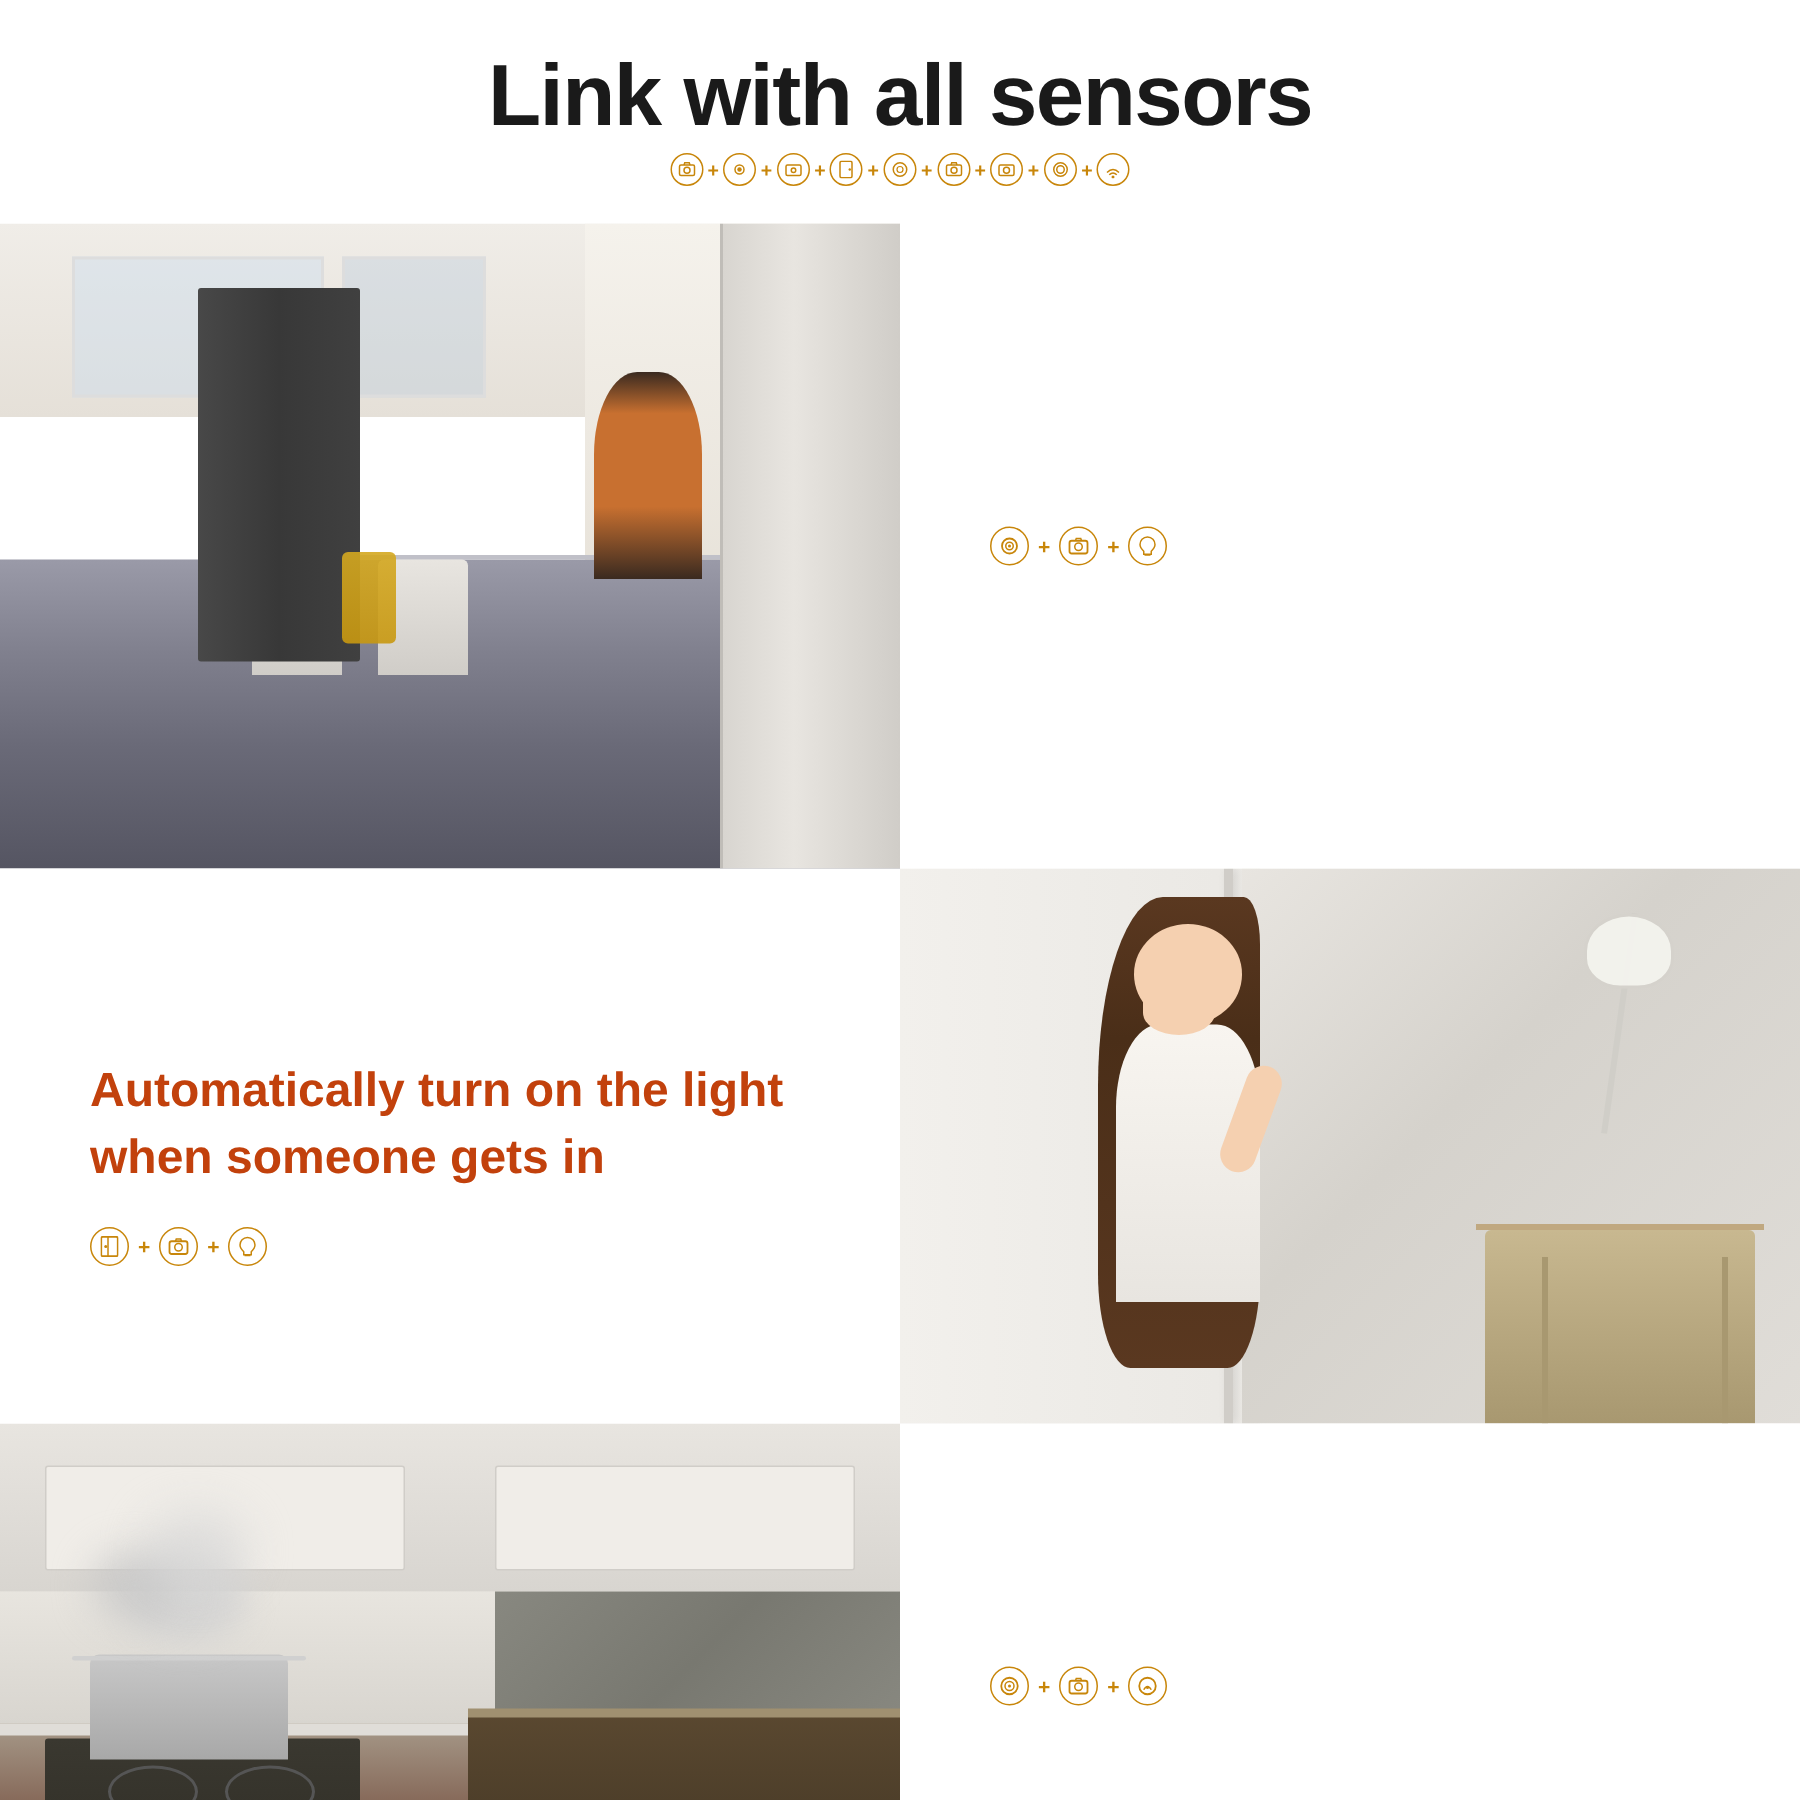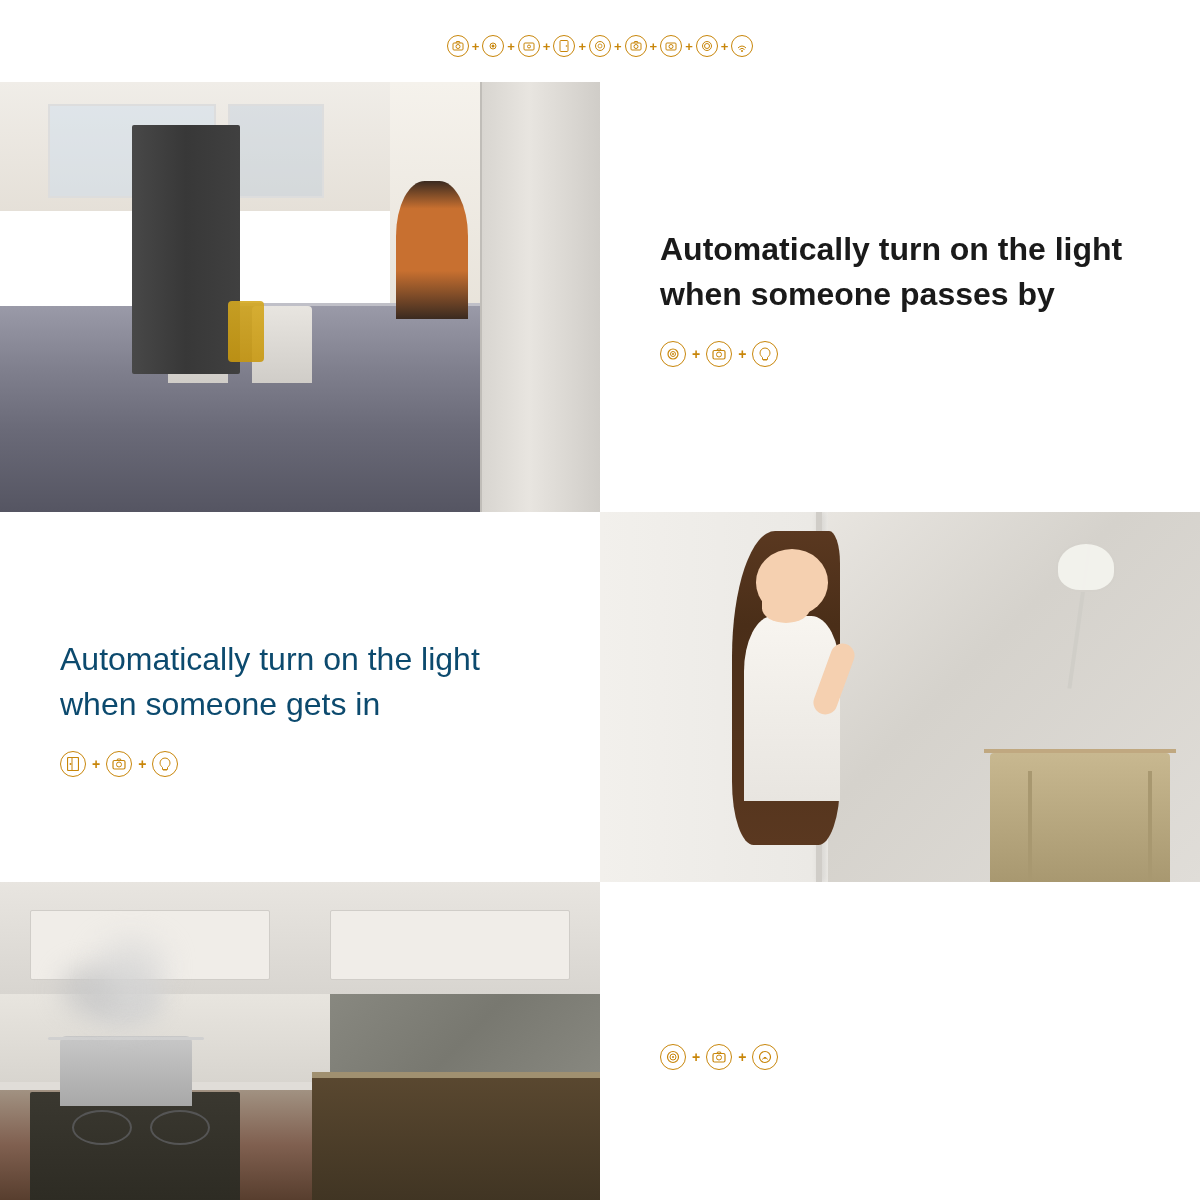--- a/index.html
+++ b/index.html
@@ -77,22 +77,22 @@
       grid-column: 1;
       grid-row: 2;
       display: flex;
       flex-direction: column;
       justify-content: center;
       padding: 50px 60px;
       background: #fff;
     }
     .row2-text h2 {
       font-size: 32px;
-      font-weight: 400;
-      color: #0c4a6e;
+      font-weight: 700;
+      color: #c2410c;
       line-height: 1.4;
       margin-bottom: 25px;
       margin-top: 20px;
     }
     .row2-image {
       grid-column: 2;
       grid-row: 2;
       height: 370px;
       overflow: hidden;
     }
@@ -152,20 +152,21 @@
       justify-content: center;
       flex-wrap: wrap;
       gap: 3px;
       padding: 5px 0 15px;
     }
   </style>
 </head>
 <body>
 
 <div class="header">
+  <h1>Link with all sensors</h1>
   <div class="sensor-row-icons">
 
     <span class="sensor-icon">
       <svg width="12" height="10" viewBox="0 0 12 10">
           <rect x="1" y="2" width="10" height="7" rx="1" fill="none" stroke="#c8860a" stroke-width="1"></rect>
           <circle cx="6" cy="5.5" r="2" fill="none" stroke="#c8860a" stroke-width="1"></circle>
           <path d="M4 2 L4.5 0.5 L7.5 0.5 L8 2" fill="none" stroke="#c8860a" stroke-width="1"></path>
         </svg>
     </span>
     <span class="plus-sign">+</span>
@@ -260,21 +261,20 @@
 
       <div style="position:absolute;top:0;right:0;width:20%;height:100%;background:linear-gradient(to right,#d8d5d0 0%,#e8e5e0 40%,#d0cdc8 100%);border-left:2px solid #c0bdb8;"></div>
 
       <div style="position:absolute;top:10%;left:22%;width:18%;height:58%;background:linear-gradient(to right,#484848 0%,#383838 50%,#404040 100%);border-radius:2px;"></div>
 
       <div style="position:absolute;bottom:35%;left:38%;width:6%;height:14%;background:linear-gradient(to bottom,#d4a820 0%,#c89810 100%);border-radius:4px;opacity:0.9;"></div>
     </div>
   </div>
 
   <div class="row1-text" style="grid-column:2; grid-row:1;">
-    <h2>Automatically turn on the light when someone passes by</h2>
     <div class="icon-combo">
 
       <span class="ico">
         <svg width="14" height="14" viewBox="0 0 14 14">
             <circle cx="7" cy="7" r="5" fill="none" stroke="#c8860a" stroke-width="1.2"></circle>
             <circle cx="7" cy="7" r="2.5" fill="none" stroke="#c8860a" stroke-width="1"></circle>
             <circle cx="7" cy="7" r="1" fill="#c8860a"></circle>
           </svg>
       </span>
       <span class="ico-plus">+</span>

